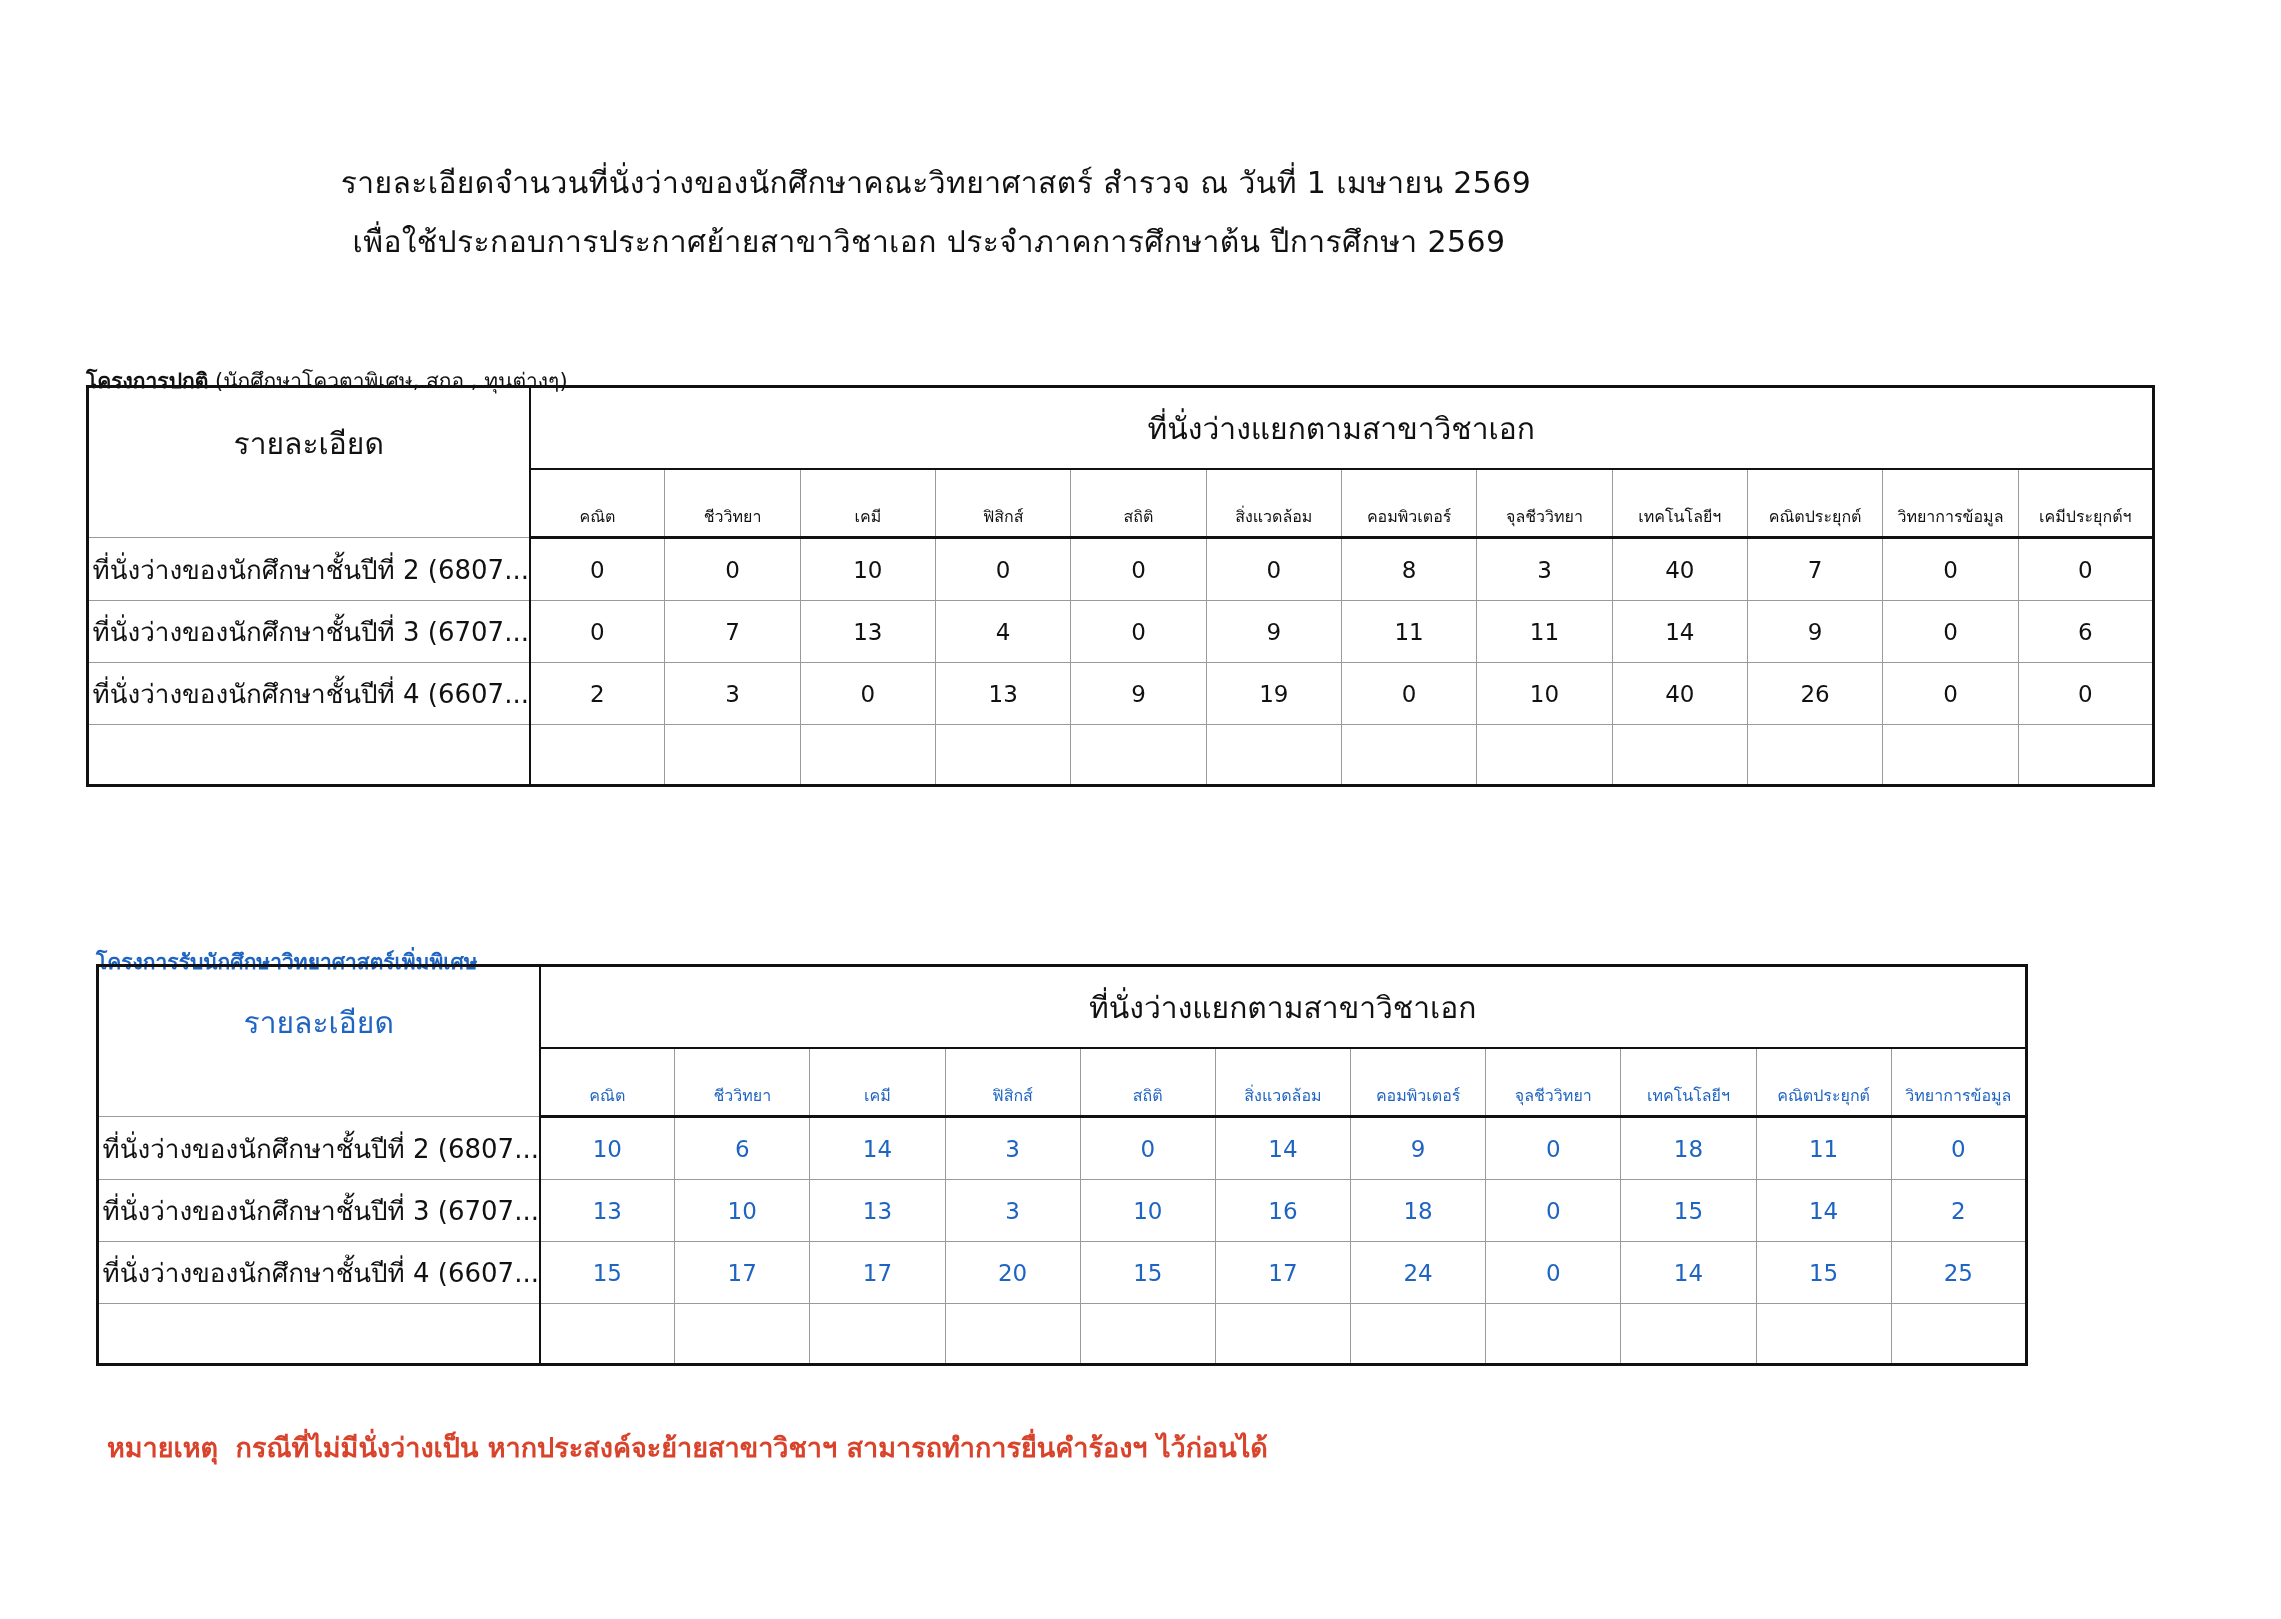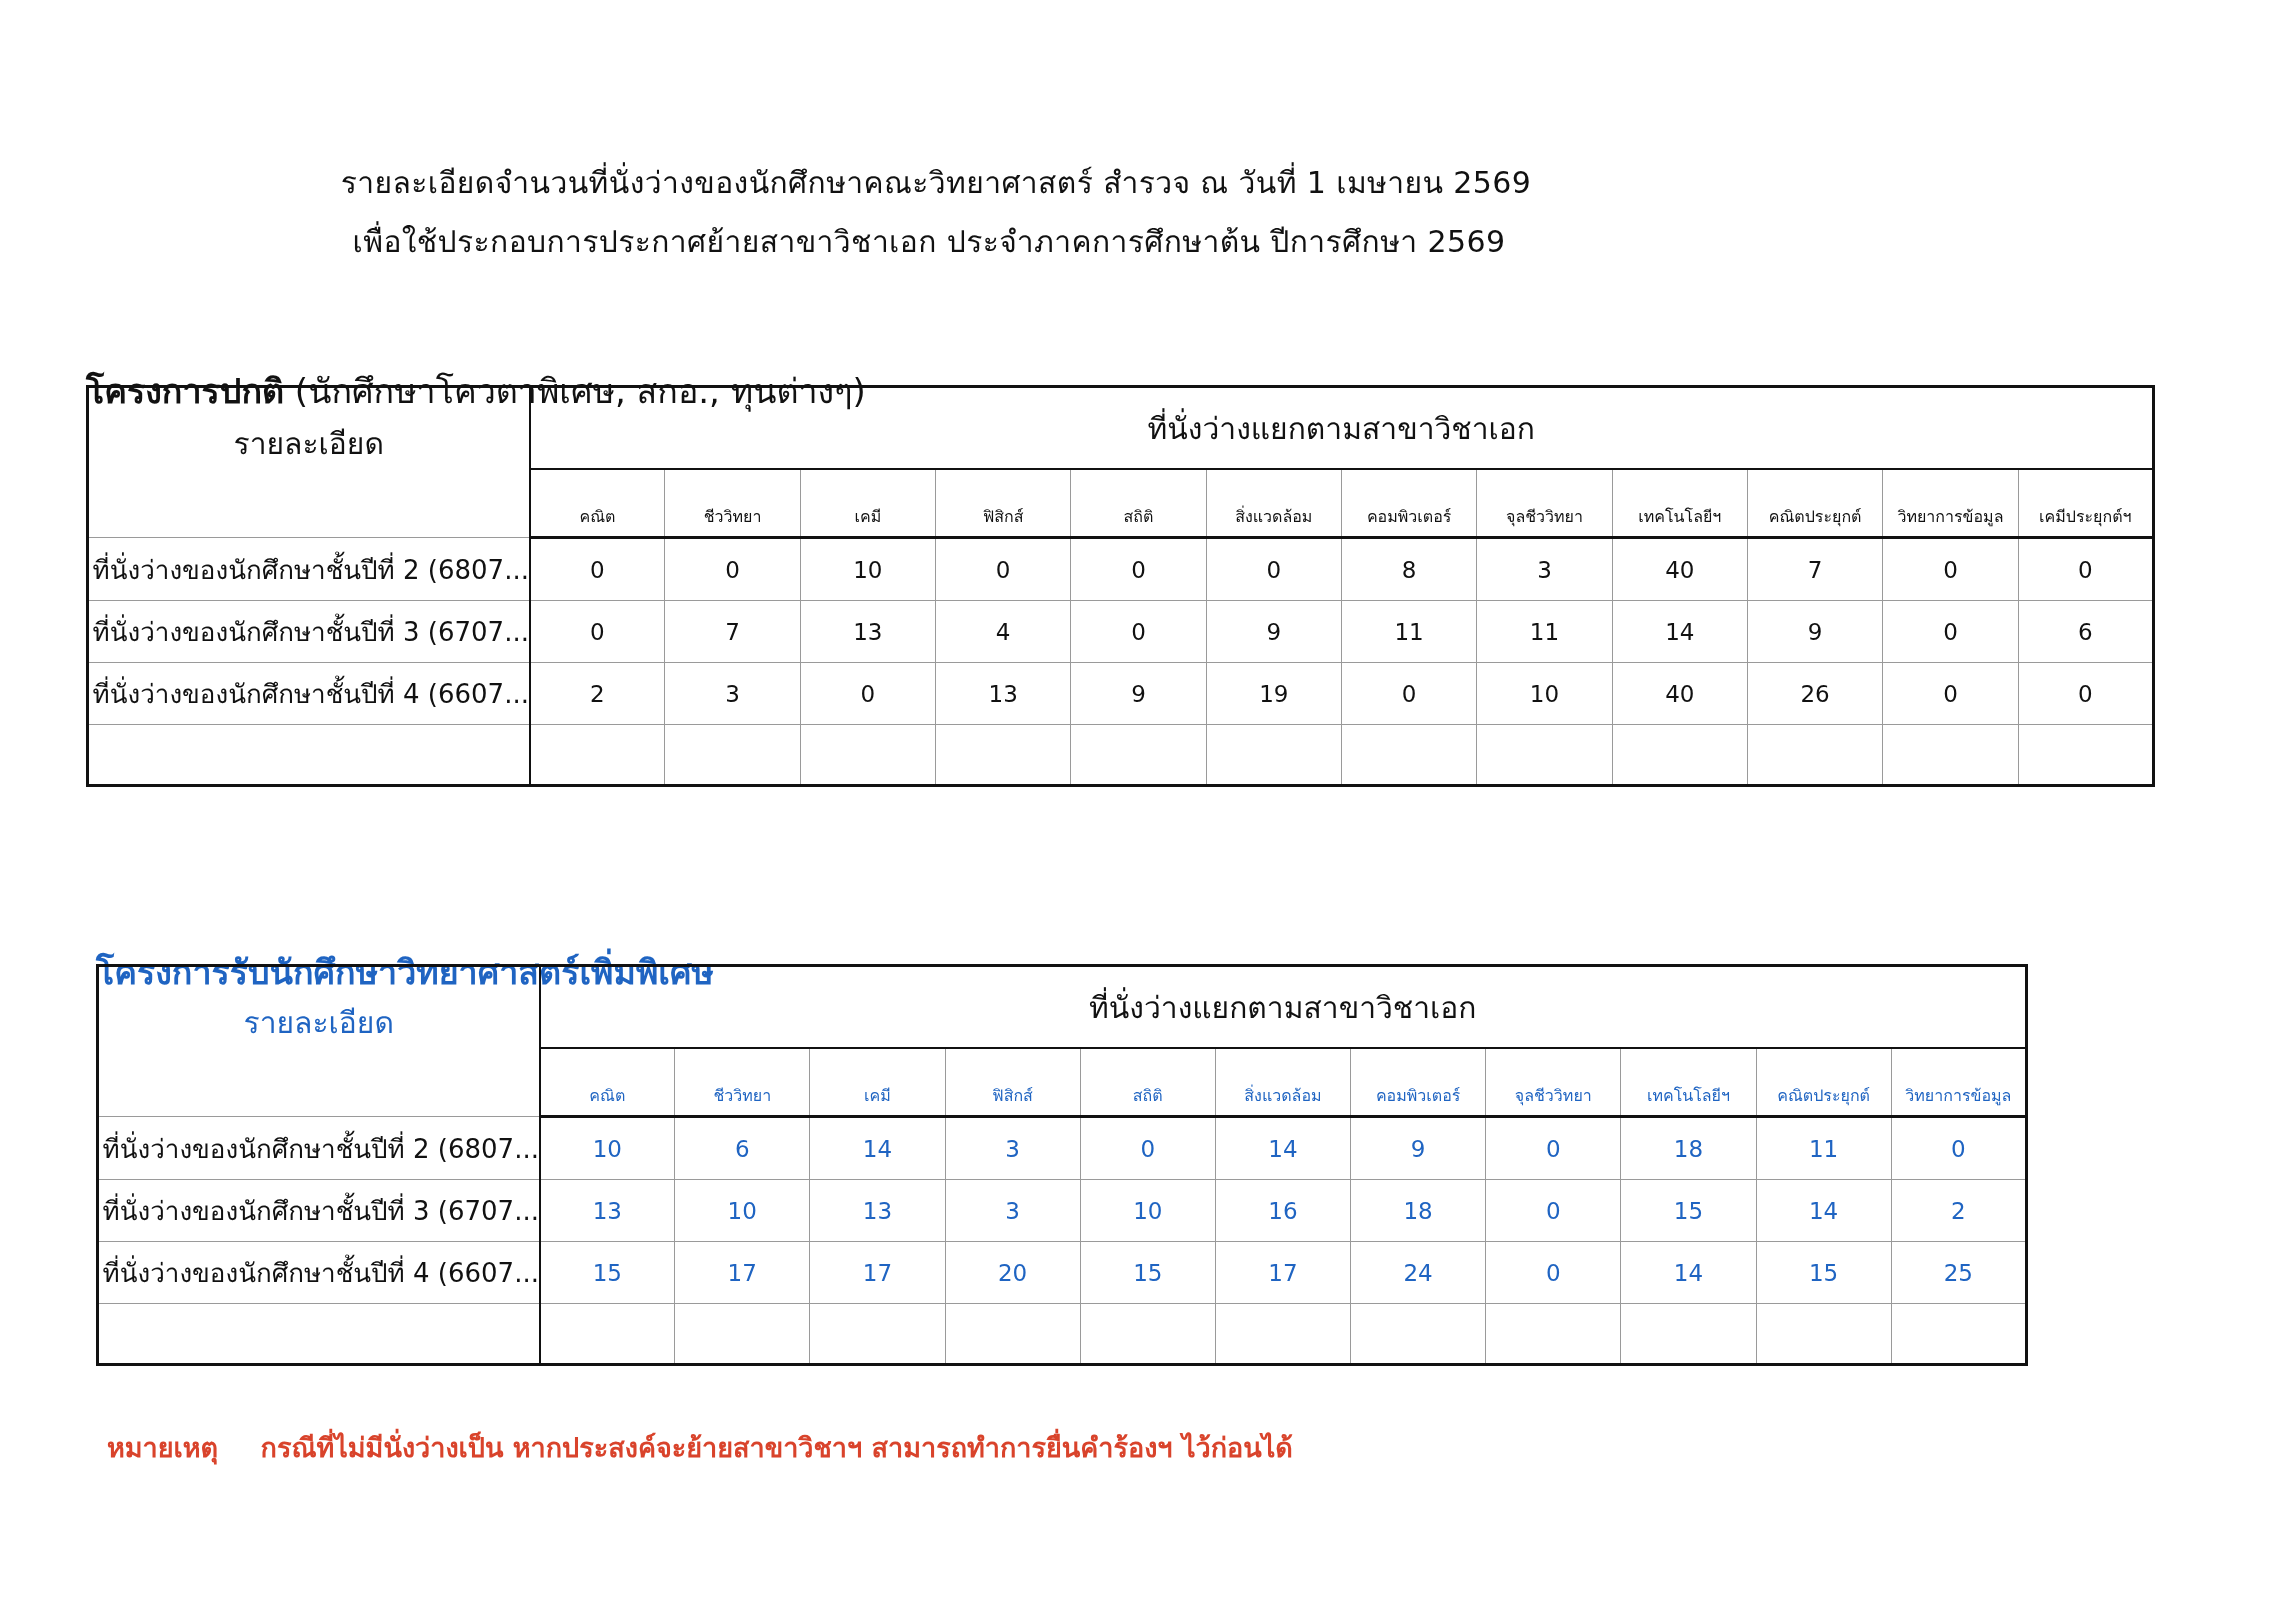--- a/index.html
+++ b/index.html
@@ -6,21 +6,21 @@
   body {
     width: 2281px; height: 1619px; position: relative; overflow: hidden;
     font-family: "DejaVu Sans", "Liberation Sans", sans-serif; color: #111;
   }
   .title {
     position: absolute; left: 0; width: 2281px; text-align: center;
     font-weight: normal; font-size: 30px; letter-spacing: 0.4px;
   }
   .title.l1 { top: 159px; left: 223px; width: 1426px; }
   .title.l2 { top: 218px; left: 216px; width: 1426px; }
-  .section-heading { position: absolute; font-size: 34px; }
+  .section-heading { position: absolute; font-size: 21px; }
   .section-heading b { font-weight: bold; }
   .sec1-heading { left: 86px; top: 364px; color: #111; }
   .sec2-heading { left: 96px; top: 945px; color: #1f64c2; font-weight: bold; }
 
   table.grid {
     position: absolute; border-collapse: collapse; table-layout: fixed;
     border: 3.6px solid #111;
   }
   table.grid td, table.grid th {
     border: 0.9px solid #9a9a9a; text-align: center; vertical-align: middle;
@@ -36,21 +36,21 @@
   .cell { font-size: 23px; height: 61px; }
   .row td { border-bottom: 3.6px solid #8c8c8c; }
   .empty-row td { height: 59px; }
   .blue, .blue td, .blue th { color: #1f64c2; }
   .t2 .row-label, .t2 .group-head { color: #111; }
 
   .note {
     position: absolute; left: 107px; top: 1426px; font-size: 27px; font-weight: bold;
     color: #d9432b;
   }
-  .note .note-label { margin-right: 33px; }
+  .note .note-label { margin-right: 8px; }
 </style>
 </head>
 <body>
 
 <div class="title l1">รายละเอียดจำนวนที่นั่งว่างของนักศึกษาคณะวิทยาศาสตร์  สำรวจ  ณ วันที่  1  เมษายน  2569</div>
 <div class="title l2">เพื่อใช้ประกอบการประกาศย้ายสาขาวิชาเอก ประจำภาคการศึกษาต้น ปีการศึกษา 2569</div>
 
 <div class="section-heading sec1-heading"><b>โครงการปกติ</b><span> (นักศึกษาโควตาพิเศษ, สกอ., ทุนต่างๆ)</span></div>
 
 <table class="grid t1">

